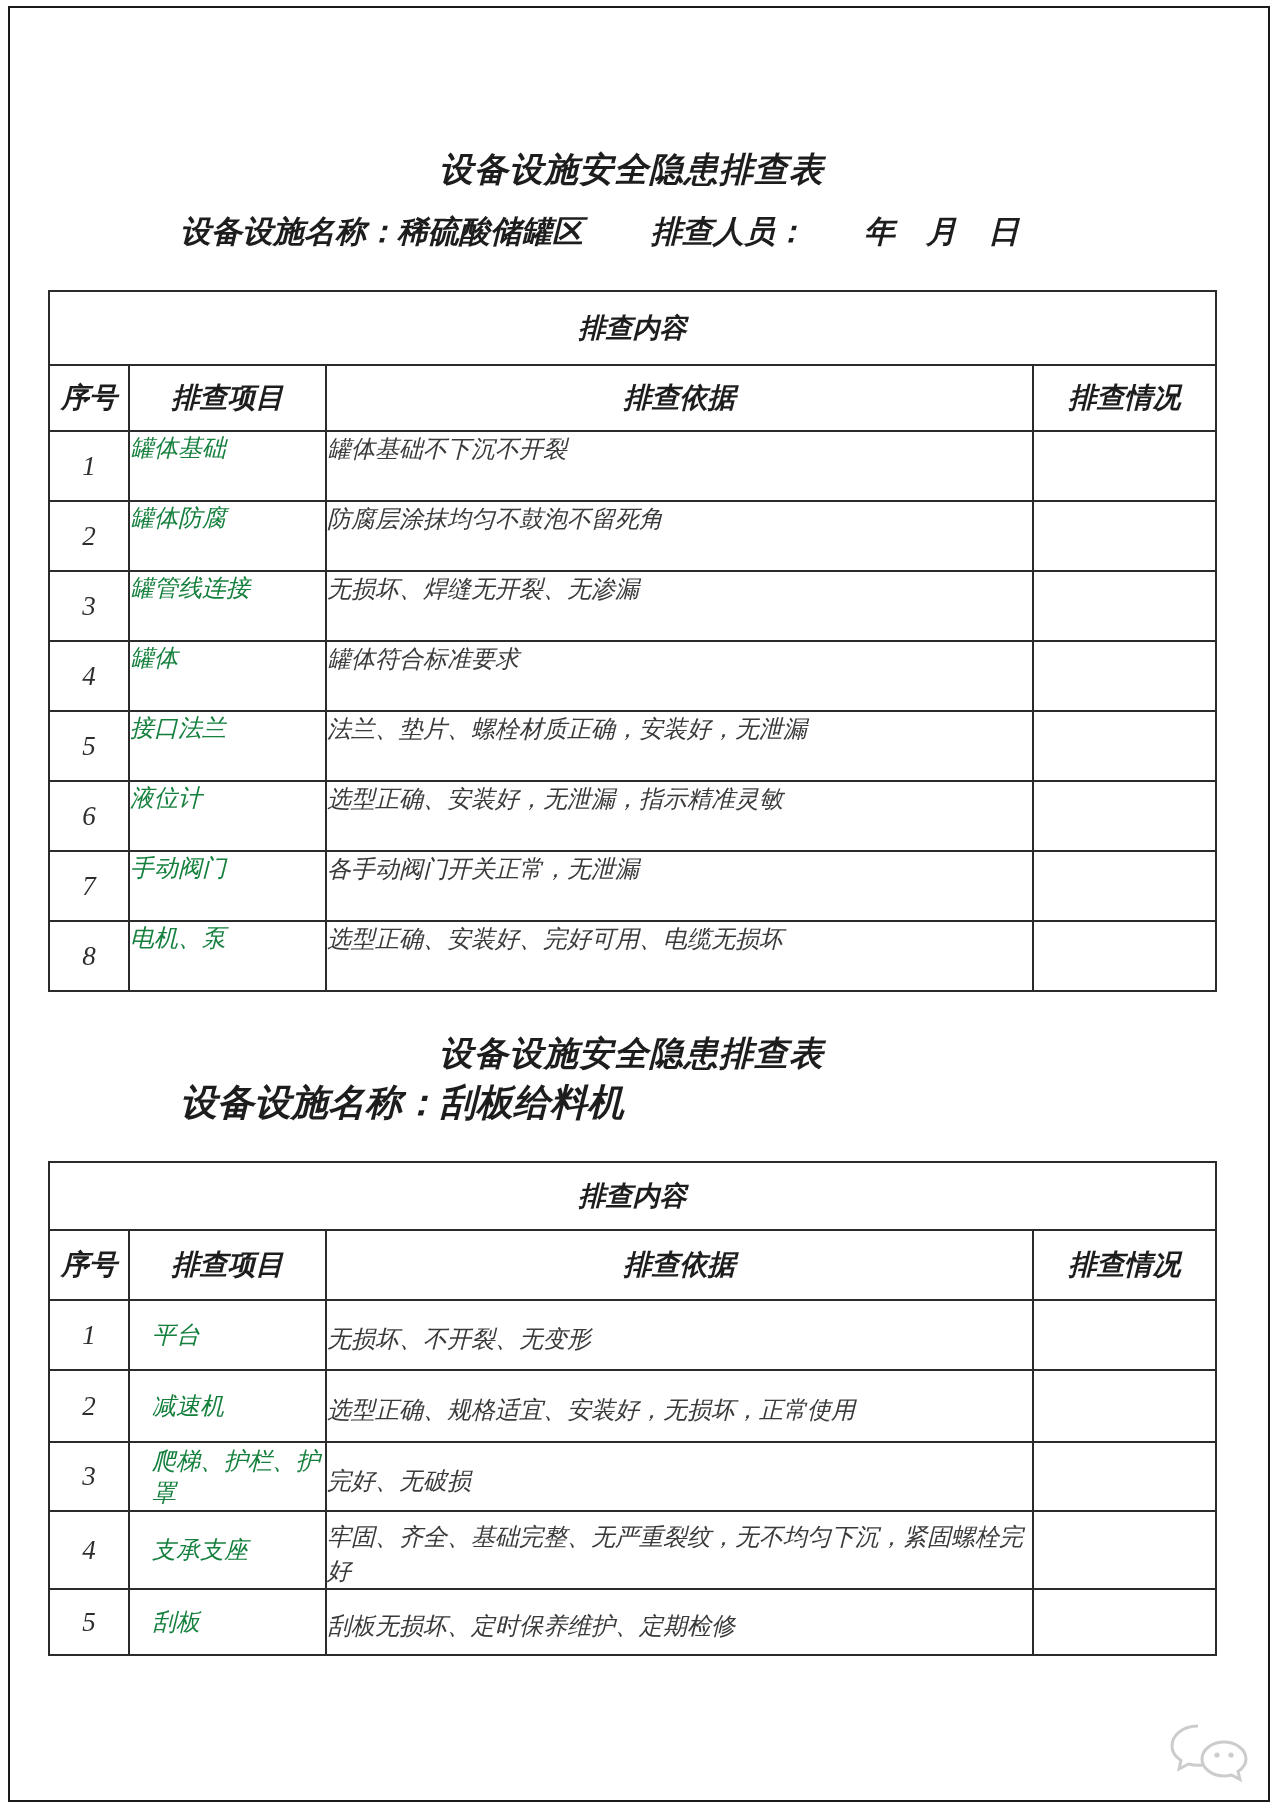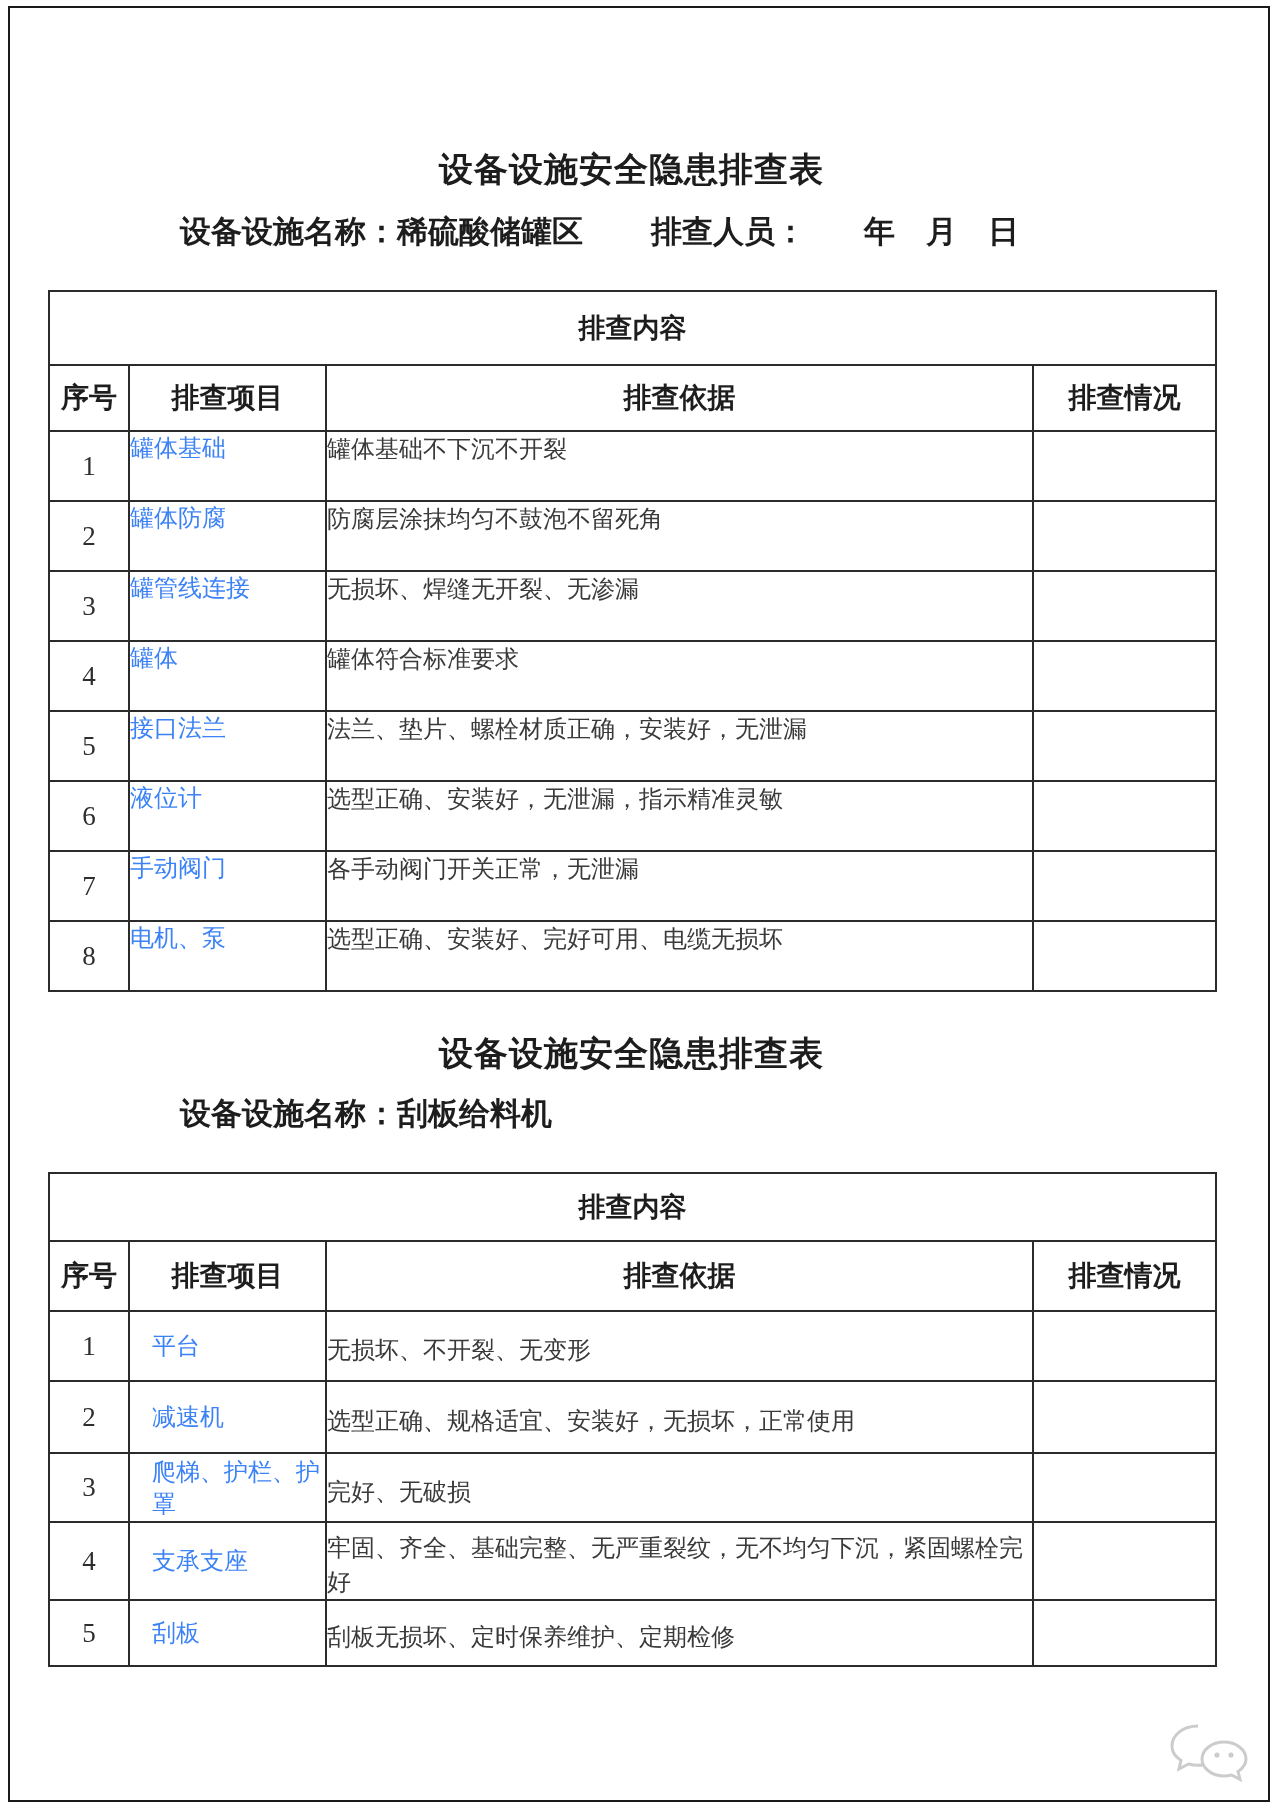--- a/index.html
+++ b/index.html
@@ -3,20 +3,21 @@
 <meta charset="utf-8">
 <style>
   html,body{margin:0;padding:0;background:#ffffff;}
   .page{
     position:relative;
     width:1280px;height:1810px;
     background:#ffffff;
     font-family:"Liberation Serif","DejaVu Serif",serif;
     color:#1d1d1d;
     overflow:hidden;
+    font-style:italic;
   }
   .frame{
     position:absolute;
     left:8px;top:6px;right:10px;bottom:8px;
     border:2px solid #1a1a1a;
   }
   .content{
     position:relative;
     margin-left:48px;
     width:1167px;
@@ -71,21 +72,21 @@
   }
   tr.data-row{height:70px;}
   td.no-cell{
     text-align:center;
     font-size:27px;
     color:#2e2e2e;
     vertical-align:middle;
   }
   td.item-cell{
     font-size:24px;
-    color:#3b82f6;
+    color:#15803d;
     vertical-align:top;
     padding:7px 6px 0 14px;
   }
   td.basis-cell{
     font-size:24px;
     color:#3a3a3a;
     vertical-align:top;
     padding:7px 10px 0 14px;
     line-height:34px;
   }
@@ -107,23 +108,23 @@
   .sec2-title{
     margin:0;
     padding-top:40px;
     text-align:center;
     font-size:34px;
     font-weight:bold;
     line-height:44px;
     letter-spacing:1px;
   }
   .sec2-sub{
-    margin-top:16px;
+    margin-top:5px;
     padding-left:132px;
-    font-size:31px;
+    font-size:37px;
     font-weight:bold;
     line-height:44px;
   }
   .footer{
     margin-top:74px;
     text-align:center;
     font-size:19px;
     color:#2a2a2a;
     letter-spacing:2px;
   }

